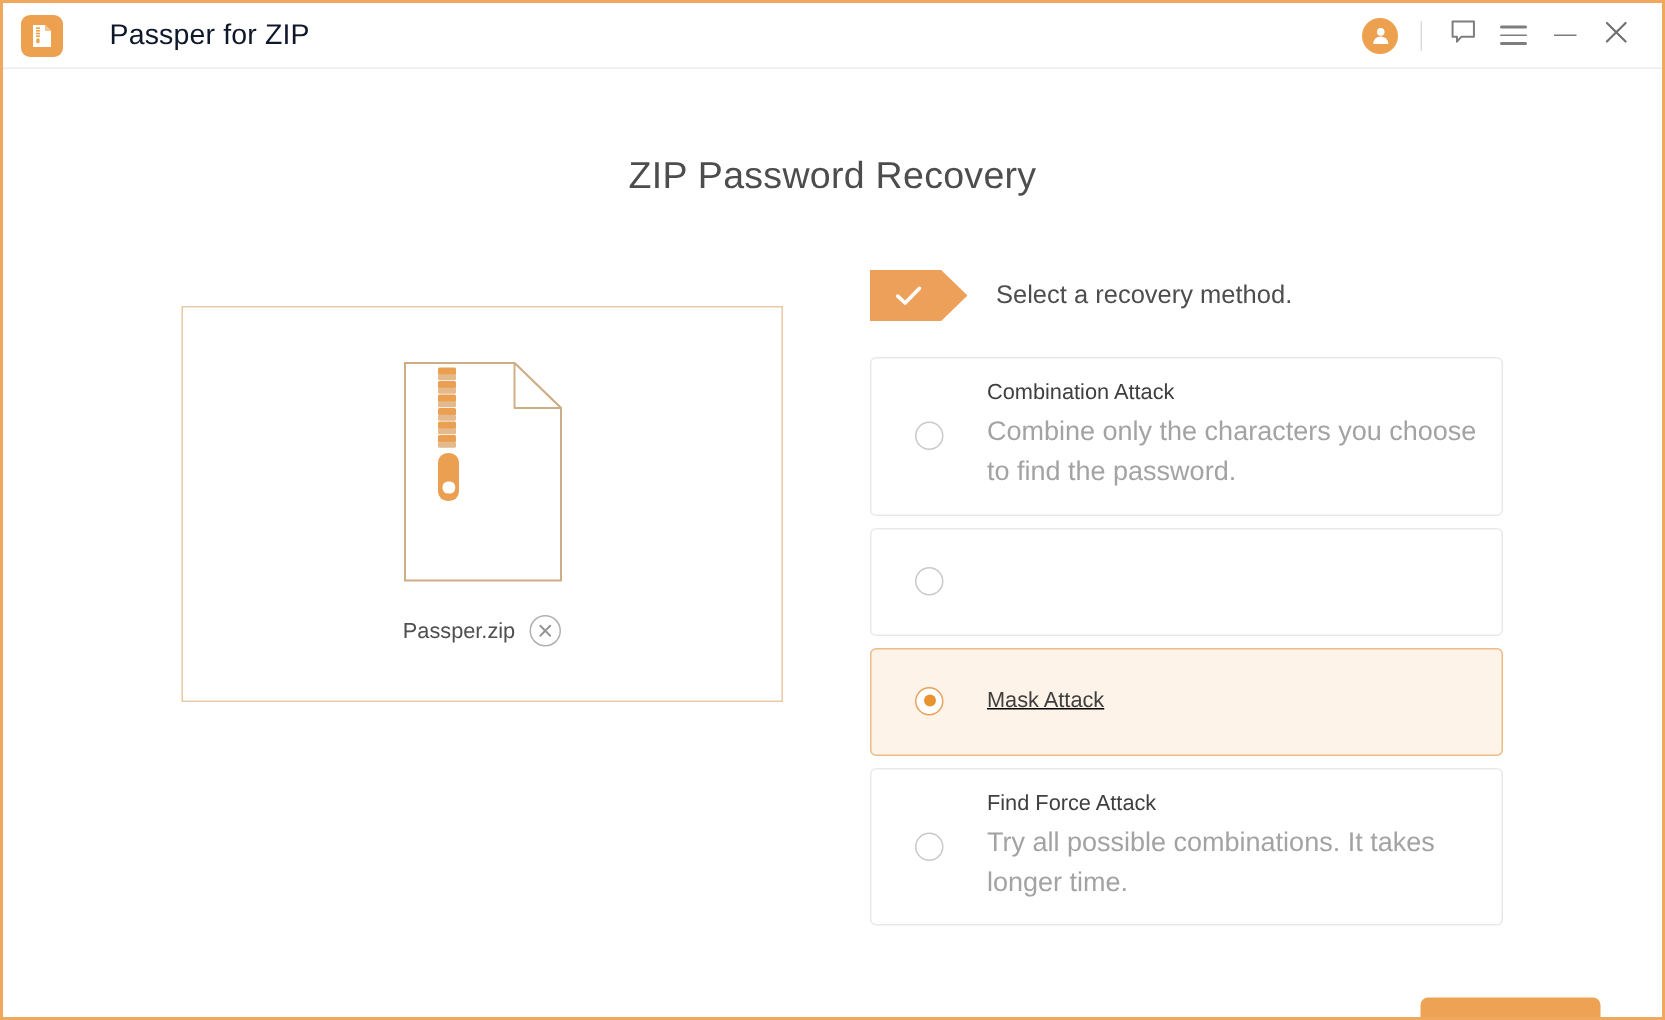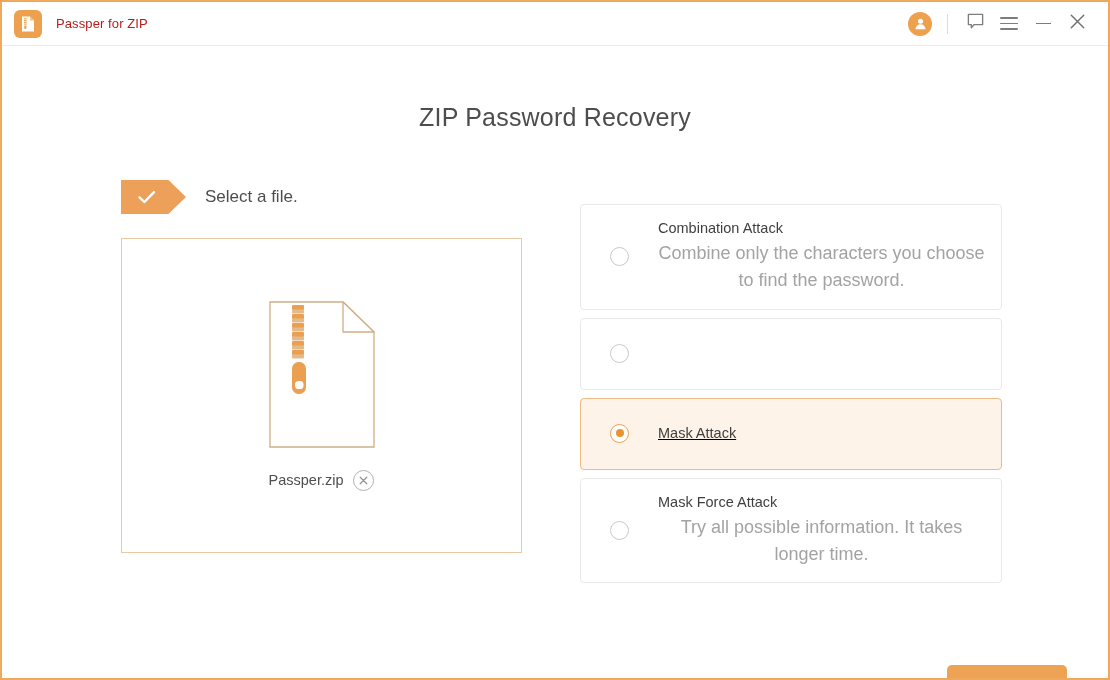--- a/index.html
+++ b/index.html
@@ -38,23 +38,23 @@
     height: 28px;
     border-radius: 6px;
     background: #eda04e;
     display: flex;
     align-items: center;
     justify-content: center;
     flex: none;
   }
 
   .app-title {
-    margin-left: 14px;
-    font-size: 13px;
-    color: #b91c1c;
+    margin-left: 31px;
+    font-size: 19px;
+    color: #0f172a;
     letter-spacing: .1px;
   }
 
   .titlebar-spacer { flex: 1 1 auto; }
 
   .tb-btn {
     width: 34px;
     height: 34px;
     display: flex;
     align-items: center;
@@ -148,21 +148,21 @@
   .step-label {
     margin-left: 19px;
     font-size: 17px;
     color: #4d4d4d;
   }
 
   
   .dropzone {
     margin-top: 24px;
     width: 401px;
-    height: 315px;
+    height: 264px;
     border: 1px solid #e8c9a4;
     background: #ffffff;
     display: flex;
     flex-direction: column;
     align-items: center;
     justify-content: center;
   }
 
   .zip-figure {
     width: 106px;
@@ -247,21 +247,21 @@
   .radio-dot {
     width: 8px;
     height: 8px;
     border-radius: 50%;
     background: #e9952f;
     display: none;
   }
 
   .method.selected .radio-dot { display: block; }
 
-  .method-body { flex: 1 1 auto; text-align: center; }
+  .method-body { flex: 1 1 auto; }
 
   .method-title {
     font-size: 14.5px;
     color: #3f3f3f;
     display: flex;
     align-items: center;
     gap: 8px;
     line-height: 1.45;
   }
 
@@ -363,28 +363,20 @@
   </div>
 
   <div class="page">
 
     <h1 class="page-title">ZIP Password Recovery</h1>
 
     <div class="columns">
 
       <div class="col-left">
 
-        <div class="step-head">
-          <div class="step-badge">
-            <svg width="20" height="16" viewBox="0 0 20 16">
-              <path d="M2.5 8.4 L7.4 13 L17 3.2" fill="none" stroke="#ffffff" stroke-width="2.4" stroke-linecap="round" stroke-linejoin="round"></path>
-            </svg>
-          </div>
-          <div class="step-label">Select a file.</div>
-        </div>
 
         <div class="dropzone">
 
           <div class="zip-figure">
             <svg width="106" height="147" viewBox="0 0 106 147">
               <path d="M1 1 H74 L105 31 V146 H1 Z" fill="#ffffff" stroke="#cfae86" stroke-width="1.3"></path>
               <path d="M74 1 L105 31 H74 Z" fill="#ffffff" stroke="#cfae86" stroke-width="1.3" stroke-linejoin="round"></path>
               <g fill="#eb9f51">
                 <rect x="23" y="4" width="12" height="5" rx="1"></rect>
                 <rect x="23" y="13" width="12" height="5" rx="1"></rect>
@@ -412,20 +404,28 @@
               <svg width="11" height="11" viewBox="0 0 12 12">
                 <path d="M2.4 2.4 L9.6 9.6 M9.6 2.4 L2.4 9.6" stroke="#949494" stroke-width="1.4" stroke-linecap="round"></path>
               </svg>
             </span>
           </div>
         </div>
       </div>
 
       <div class="col-right">
 
+        <div class="step-head">
+          <div class="step-badge">
+            <svg width="20" height="16" viewBox="0 0 20 16">
+              <path d="M2.5 8.4 L7.4 13 L17 3.2" fill="none" stroke="#ffffff" stroke-width="2.4" stroke-linecap="round" stroke-linejoin="round"></path>
+            </svg>
+          </div>
+          <div class="step-label">Select a recovery method.</div>
+        </div>
 
         <div class="methods">
 
           <div class="method">
             <div class="radio-cell">
               <span class="radio">
                 
               </span>
             </div>
             <div class="method-body">
@@ -458,23 +458,23 @@
           </div>
 
           <div class="method">
             <div class="radio-cell">
               <span class="radio">
                 
               </span>
             </div>
             <div class="method-body">
               <div class="method-title">
-                <span>Mask Force Attack</span>
+                <span>Find Force Attack</span>
               </div>
-              <div class="method-desc">Try all possible information. It takes longer time.</div>
+              <div class="method-desc">Try all possible combinations. It takes longer time.</div>
             </div>
           </div>
 
         </div>
       </div>
     </div>
 
     <div class="footer">
       <button class="next-btn">Next</button>
     </div>

